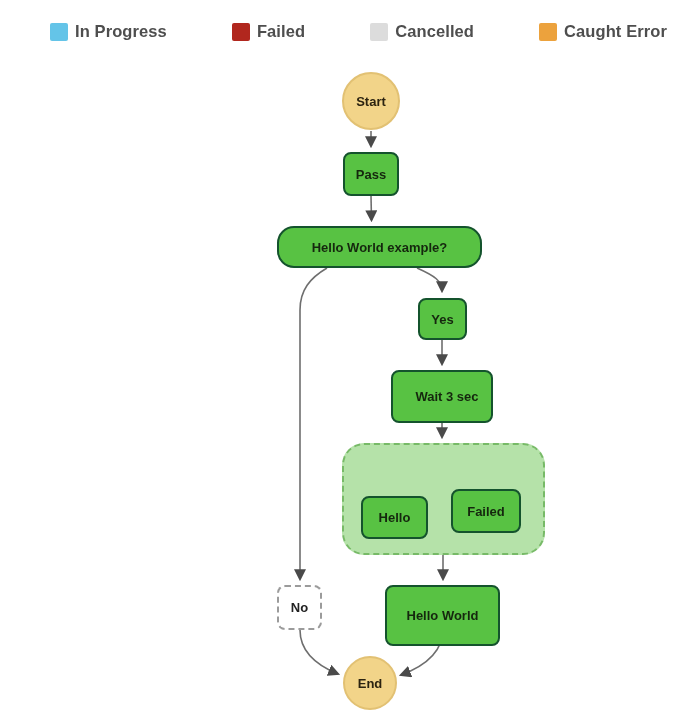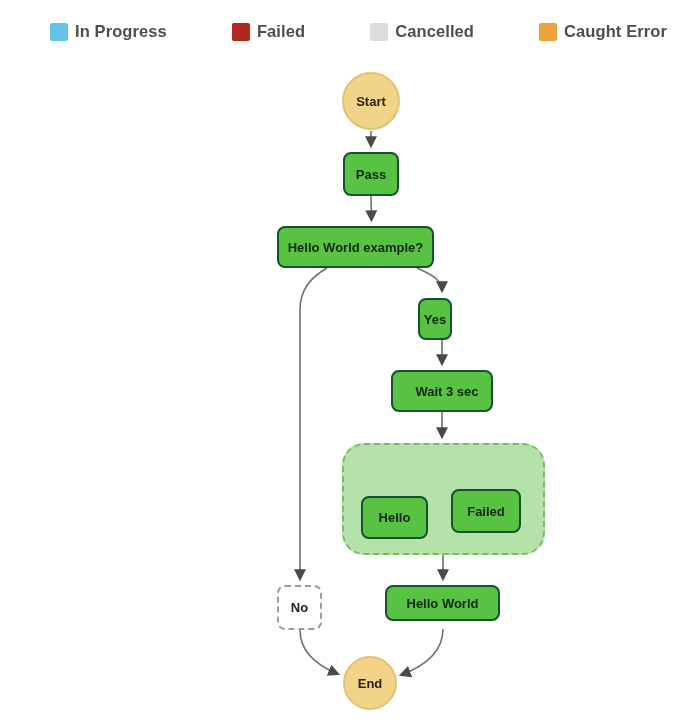--- a/index.html
+++ b/index.html
@@ -90,29 +90,29 @@
       <path d="M443,629 C443,652 425,666 401,675" marker-end="url(#arrow)"></path>
     </g>
   </svg>
 
   <div class="container-box" style="left:342px; top:443px; width:203px; height:112px;"></div>
 
   <div class="node circle" style="left:342px; top:72px; width:58px; height:58px;">Start</div>
 
   <div class="node green-box" style="left:343px; top:152px; width:56px; height:44px;">Pass</div>
 
-  <div class="node green-box" style="left:277px; top:226px; width:157px; height:42px;">Hello World example?</div>
+  <div class="node green-box" style="left:277px; top:226px; width:205px; height:42px;border-radius:17px;">Hello World example?</div>
 
-  <div class="node green-box" style="left:418px; top:298px; width:34px; height:42px;">Yes</div>
+  <div class="node green-box" style="left:418px; top:298px; width:49px; height:42px;">Yes</div>
 
-  <div class="node green-box" style="left:391px; top:370px; width:102px; height:42px;padding-left:10px;">Wait 3 sec</div>
+  <div class="node green-box" style="left:391px; top:370px; width:102px; height:53px;padding-left:10px;">Wait 3 sec</div>
 
   <div class="node green-box" style="left:361px; top:490px; width:67px; height:43px;margin-top:6px;">Hello</div>
 
   <div class="node green-box" style="left:451px; top:489px; width:70px; height:44px;">Failed</div>
 
   <div class="node dashed-box" style="left:277px; top:585px; width:45px; height:45px;">No</div>
 
-  <div class="node green-box" style="left:385px; top:585px; width:115px; height:36px;">Hello World</div>
+  <div class="node green-box" style="left:385px; top:585px; width:115px; height:61px;">Hello World</div>
 
   <div class="node circle" style="left:343px; top:656px; width:54px; height:54px;">End</div>
 
 </div>
 
 </body></html>

